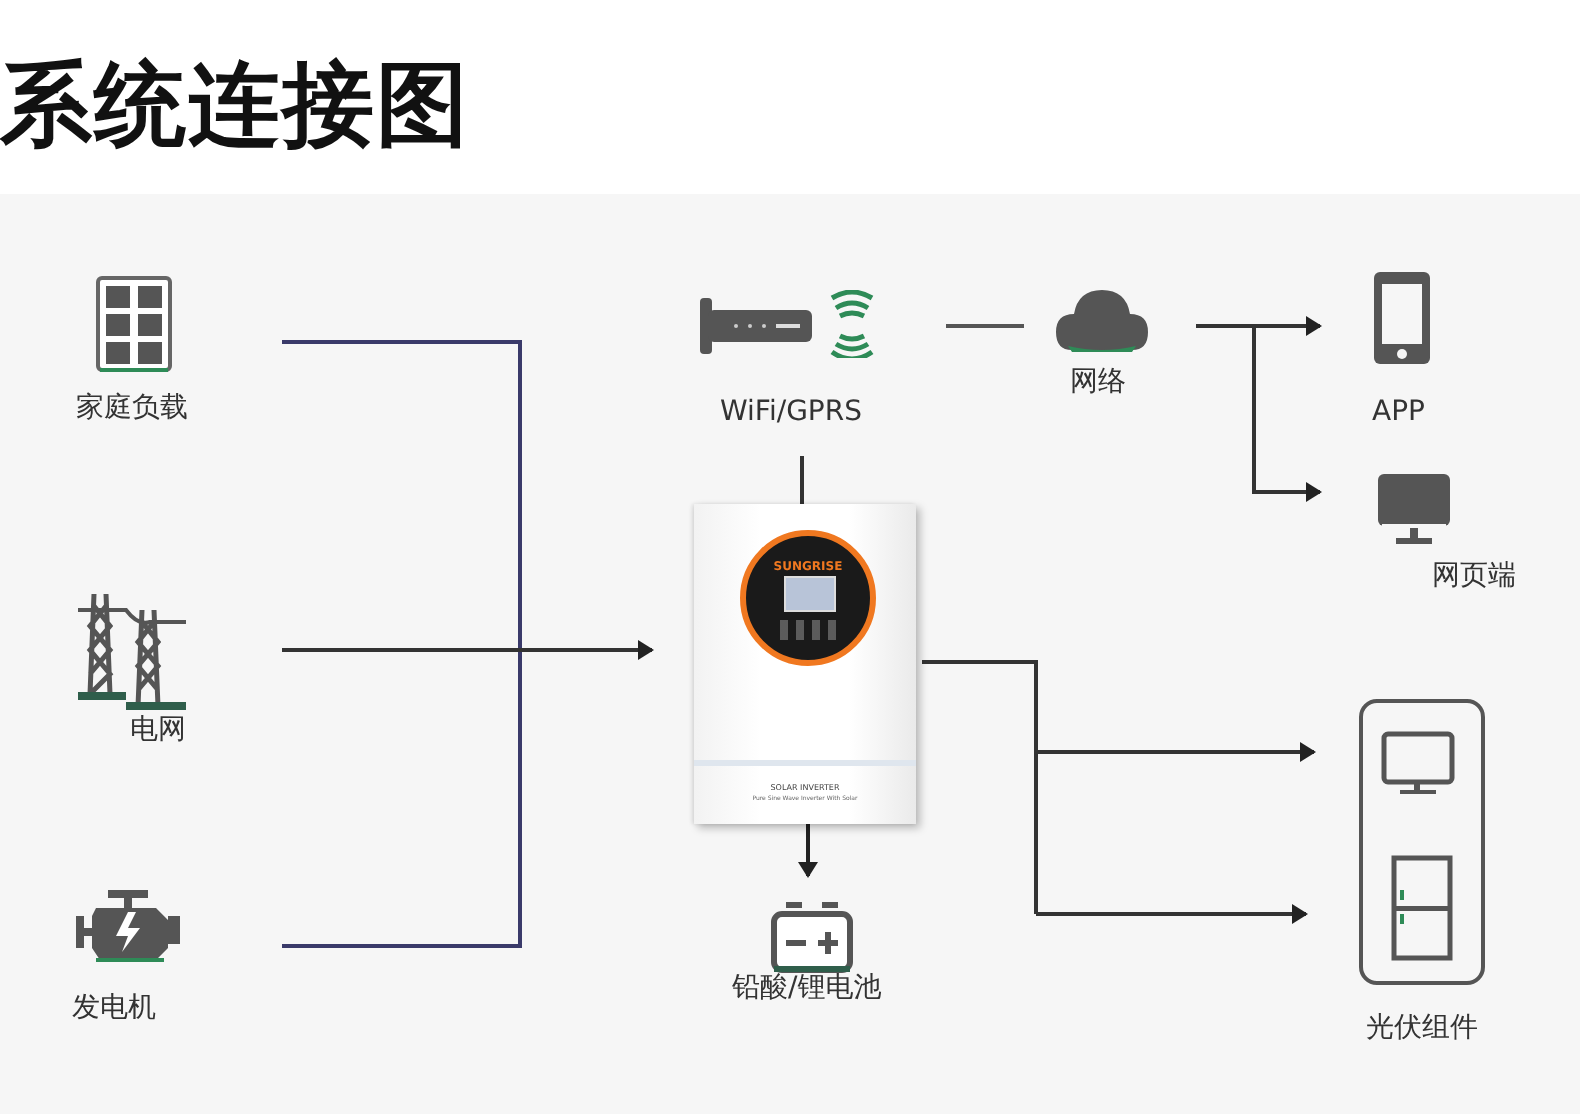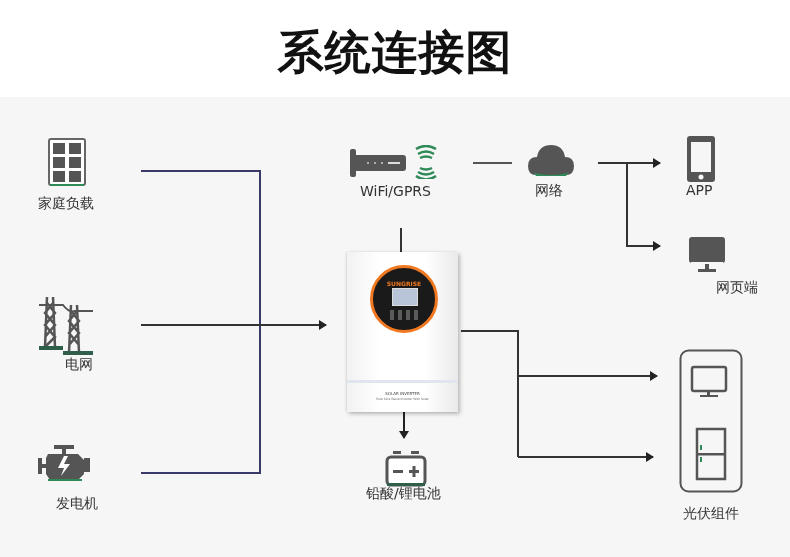--- a/index.html
+++ b/index.html
@@ -2,21 +2,21 @@
 <html><head>
   <meta charset="utf-8">
   <style>
     html, body { margin: 0; padding: 0; }
     body {
       width: 790px; height: 557px; position: relative; overflow: hidden;
       background: #ffffff;
       font-family: "DejaVu Sans", "Liberation Sans", sans-serif;
     }
     .title {
-      position: absolute; left: 0; top: 22px; width: 790px; text-align: center;
+      position: absolute; left: 0; top: 22px; width: 790px; 
       font-size: 46px; font-weight: bold; color: #111; letter-spacing: 1px;
     }
     .panel {
       position: absolute; left: 0; top: 97px; width: 790px; height: 460px;
       background: #f6f6f6;
     }
     svg.lines { position: absolute; left: 0; top: 0; width: 790px; height: 557px; }
     .label { position: absolute; font-size: 14px; color: #333; white-space: nowrap; }
     .icon { position: absolute; }
     .inverter {
@@ -89,46 +89,46 @@
 <div class="label" style="left:65px;top:356px">电网</div>
 
 <svg class="icon" style="left:38px;top:444px" width="54" height="40" viewBox="0 0 54 40">
   <rect x="16" y="1" width="20" height="4" fill="#555"></rect>
   <rect x="24" y="4" width="4" height="6" fill="#555"></rect>
   <path d="M10,10 H40 L46,16 V30 L40,36 H12 L8,30 V24 H4 V30 H0 V14 H4 V20 H8 V14 Z" fill="#555"></path>
   <rect x="46" y="14" width="6" height="14" fill="#555"></rect>
   <path d="M26,12 L20,24 H26 L23,32 L32,20 H26 L30,12 Z" fill="#fff"></path>
   <rect x="10" y="35" width="34" height="2" fill="#2e8b57"></rect>
 </svg>
-<div class="label" style="left:56px;top:495px">发电机</div>
+<div class="label" style="left:36px;top:495px">发电机</div>
 
 <svg class="icon" style="left:348px;top:145px" width="90" height="34" viewBox="0 0 90 34">
   <rect x="2" y="4" width="6" height="28" rx="2" fill="#555"></rect>
   <rect x="6" y="10" width="52" height="16" rx="3" fill="#555"></rect>
   <circle cx="20" cy="18" r="1" fill="#ccc"></circle>
     <circle cx="27" cy="18" r="1" fill="#ccc"></circle>
     <circle cx="34" cy="18" r="1" fill="#ccc"></circle>
   <rect x="40" y="17" width="12" height="2" fill="#ddd"></rect>
   <path d="M68,4 Q78,-2 88,4 M70,9 Q78,4 86,9 M72,13 Q78,10 84,13" stroke="#2e8b57" stroke-width="2.5" fill="none"></path>
   <path d="M72,23 Q78,26 84,23 M70,27 Q78,32 86,27 M68,31 Q78,38 88,31" stroke="#2e8b57" stroke-width="2.5" fill="none"></path>
 </svg>
-<div class="label" style="left:360px;top:183px">WiFi/GPRS</div>
+<div class="label" style="left:360px;top:198px">WiFi/GPRS</div>
 
 <svg class="icon" style="left:528px;top:141px" width="46" height="36" viewBox="0 0 46 36">
   <path d="M8,34 Q0,34 0,25 Q0,16 9,16 Q11,4 23,4 Q35,4 37,16 Q46,16 46,25 Q46,34 38,34 Z" fill="#555"></path>
   <path d="M6,32 Q23,36 40,32 L38,35 H8 Z" fill="#2e8b57"></path>
 </svg>
 <div class="label" style="left:535px;top:182px">网络</div>
 
 <svg class="icon" style="left:686px;top:135px" width="30" height="48" viewBox="0 0 30 48">
   <rect x="1" y="1" width="28" height="46" rx="3" fill="#555"></rect>
   <rect x="5" y="7" width="20" height="30" fill="#f6f6f6"></rect>
   <circle cx="15" cy="42" r="2.5" fill="#f6f6f6"></circle>
 </svg>
-<div class="label" style="left:686px;top:182px">APP</div>
+<div class="label" style="left:686px;top:198px">APP</div>
 
 <svg class="icon" style="left:688px;top:236px" width="38" height="38" viewBox="0 0 38 38">
   <rect x="1" y="1" width="36" height="26" rx="3" fill="#555"></rect>
   <rect x="3" y="26" width="32" height="2" fill="#f6f6f6"></rect>
   <rect x="17" y="28" width="4" height="6" fill="#555"></rect>
   <rect x="10" y="33" width="18" height="3" fill="#555"></rect>
 </svg>
 <div class="label" style="left:716px;top:279px">网页端</div>
 
 <div class="inverter">

